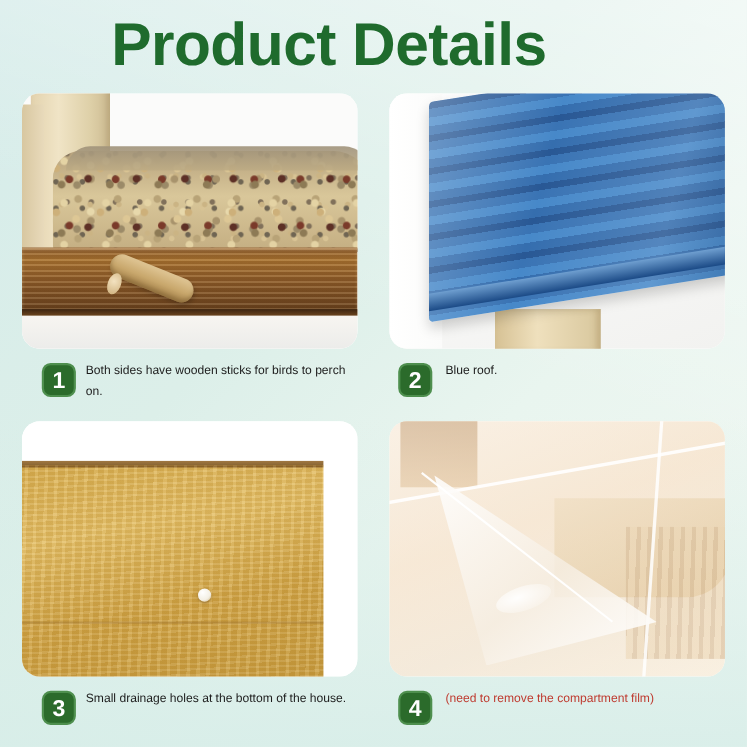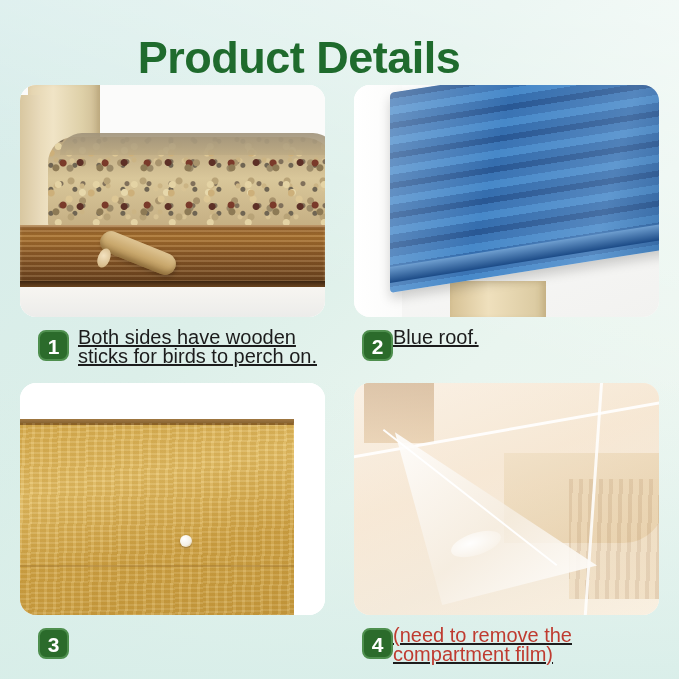--- a/index.html
+++ b/index.html
@@ -33,25 +33,25 @@
   .page::after {
     content: "";
     position: absolute;
     left: 0; right: 0; bottom: 0; height: 300px;
     background: linear-gradient(to top, rgba(214,237,232,0.85), rgba(214,237,232,0));
     pointer-events: none;
   }
 
   .title {
     position: absolute;
-    top: 32px;
+    top: 8px;
     left: 0;
     width: 598px;
     text-align: center;
-    font-size: 45px;
+    font-size: 55px;
     font-weight: bold;
     letter-spacing: -0.5px;
     color: #1f6b2d;
     z-index: 5;
   }
 
   .grid {
     position: absolute;
     top: 85px;
     left: 20px;
@@ -95,35 +95,34 @@
     font-size: 21px;
     font-weight: bold;
     line-height: 29px;
     text-align: center;
     box-sizing: border-box;
     margin-top: 2px;
   }
 
   .caption-text {
     margin-left: 9px;
-    font-size: 20px;
+    font-size: 11px;
     line-height: 18.5px;
     color: #1c1c1c;
     max-width: 245px;
-    text-decoration: underline;
   }
   .caption-note {
     display: block;
     color: #bf3b30;
   }
 
   
   .row-2 { margin-top: 18px; }
   .cell-2 .caption, .cell-4 .caption { padding-left: 8px; }
-  .cell-2 .caption-text, .cell-4 .caption-text { margin-left: 0; max-width: 275px; }
+  .cell-2 .caption-text, .cell-4 .caption-text { margin-left: 12px; max-width: 275px; }
 
   
   .p1-bg { position:absolute; inset:0; background:#fbfbfa; }
   .p1-post {
     position: absolute; left: 8px; top: -4px; width: 72px; height: 215px;
     background: linear-gradient(90deg,#e3d3ae,#f0e4c6 35%,#ded0a8 75%,#cdbb92);
     box-shadow: inset -3px 0 6px rgba(150,125,80,0.35);
   }
   .p1-post2 {
     position: absolute; left: 0px; top: 10px; width: 20px; height: 190px;
@@ -367,20 +366,21 @@
         <div class="photo">
           <div class="p3-bg"></div>
           <div class="p3-topedge"></div>
           <div class="p3-board"></div>
           <div class="p3-grain"></div>
           <div class="p3-seam"></div>
           <div class="p3-hole"></div>
         </div>
         <div class="caption">
           <div class="badge">3</div>
+          <div class="caption-text">Small drainage holes at the bottom of the house.</div>
         </div>
       </div>
 
       <div class="cell cell-4">
         <div class="photo">
           <div class="p4-bg"></div>
           <div class="p4-woodA"></div>
           <div class="p4-woodB"></div>
           <div class="p4-woodC"></div>
           <div class="p4-acrylic"></div>

